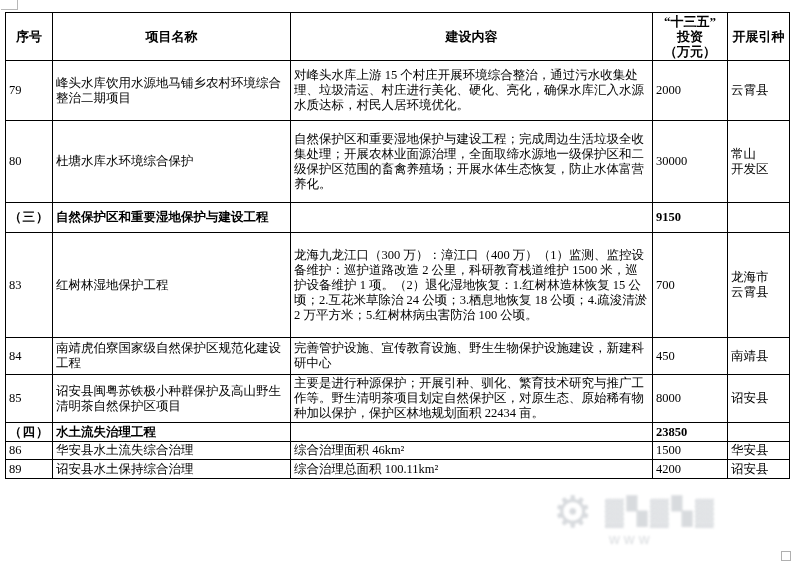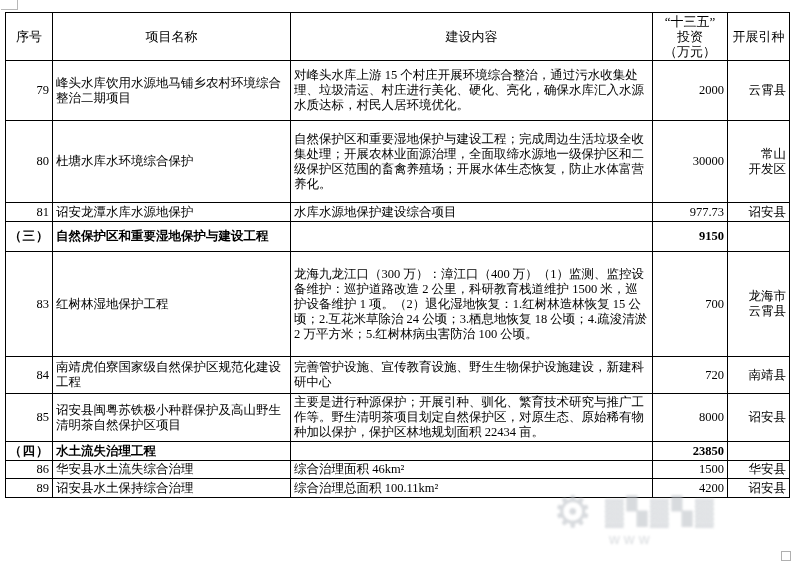--- a/index.html
+++ b/index.html
@@ -10,22 +10,22 @@
   .page{position:absolute;inset:0;background:#fff;}
   table.plan{
     position:absolute;left:5px;top:12px;width:784px;
     border-collapse:collapse;table-layout:fixed;
     font-size:12.5px;line-height:15px;
   }
   table.plan td,table.plan th{
     border:1px solid #000;padding:1px 3px;vertical-align:middle;
     white-space:pre-line;overflow:hidden;
   }
-  table.plan th{font-weight:normal;text-align:center;font-size:13px;line-height:15px;}
-  .c-no,.c-invest,.c-loc{text-align:right;}
+  table.plan th{font-weight:bold;text-align:center;font-size:13px;line-height:15px;}
+  .c-no,.c-invest,.c-loc{text-align:left;}
   .c-name,.c-content{text-align:left;}
   tr.section td{font-weight:bold;}
   tr.section .c-no{letter-spacing:1px;}
   
   .rh{height:46px}.r79{height:60px}.r80{height:82px}.r81{height:19px}
   .r82{height:29px}.rs3{height:30px}.r83{height:105px}.r84{height:37px}
   .r85{height:48px}.rs4{height:19px}.r86{height:18px}.r87{height:18px}
   .r88{height:18px}.r89{height:19px}
   
   .corner-tl{position:absolute;left:1px;top:0;width:16px;height:9px;
@@ -76,47 +76,40 @@
       <td class="c-loc">云霄县</td>
     </tr>
     <tr class="r80">
       <td class="c-no">80</td>
       <td class="c-name">杜塘水库水环境综合保护</td>
       <td class="c-content">自然保护区和重要湿地保护与建设工程；完成周边生活垃圾全收集处理；开展农林业面源治理，全面取缔水源地一级保护区和二级保护区范围的畜禽养殖场；开展水体生态恢复，防止水体富营养化。</td>
       <td class="c-invest">30000</td>
       <td class="c-loc">常山
 开发区</td>
     </tr>
-    <tr class="r81">
-      <td class="c-no">81</td>
-      <td class="c-name">诏安龙潭水库水源地保护</td>
-      <td class="c-content">水库水源地保护建设综合项目</td>
-      <td class="c-invest">977.73</td>
-      <td class="c-loc">诏安县</td>
-    </tr>
     <tr class="rs3 section">
       <td class="c-no">（三）</td>
       <td class="c-name">自然保护区和重要湿地保护与建设工程</td>
       <td class="c-content"></td>
       <td class="c-invest">9150</td>
       <td class="c-loc"></td>
     </tr>
     <tr class="r83">
       <td class="c-no">83</td>
       <td class="c-name">红树林湿地保护工程</td>
       <td class="c-content">龙海九龙江口（300 万）：漳江口（400 万）（1）监测、监控设备维护：巡护道路改造 2 公里，科研教育栈道维护 1500 米，巡护设备维护 1 项。（2）退化湿地恢复：1.红树林造林恢复 15 公顷；2.互花米草除治 24 公顷；3.栖息地恢复 18 公顷；4.疏浚清淤 2 万平方米；5.红树林病虫害防治 100 公顷。</td>
       <td class="c-invest">700</td>
       <td class="c-loc">龙海市
 云霄县</td>
     </tr>
     <tr class="r84">
       <td class="c-no">84</td>
       <td class="c-name">南靖虎伯寮国家级自然保护区规范化建设工程</td>
       <td class="c-content">完善管护设施、宣传教育设施、野生生物保护设施建设，新建科研中心</td>
-      <td class="c-invest">720</td>
+      <td class="c-invest">450</td>
       <td class="c-loc">南靖县</td>
     </tr>
     <tr class="r85">
       <td class="c-no">85</td>
       <td class="c-name">诏安县闽粤苏铁极小种群保护及高山野生清明茶自然保护区项目</td>
       <td class="c-content">主要是进行种源保护；开展引种、驯化、繁育技术研究与推广工作等。野生清明茶项目划定自然保护区，对原生态、原始稀有物种加以保护，保护区林地规划面积 22434 亩。</td>
       <td class="c-invest">8000</td>
       <td class="c-loc">诏安县</td>
     </tr>
     <tr class="rs4 section">

